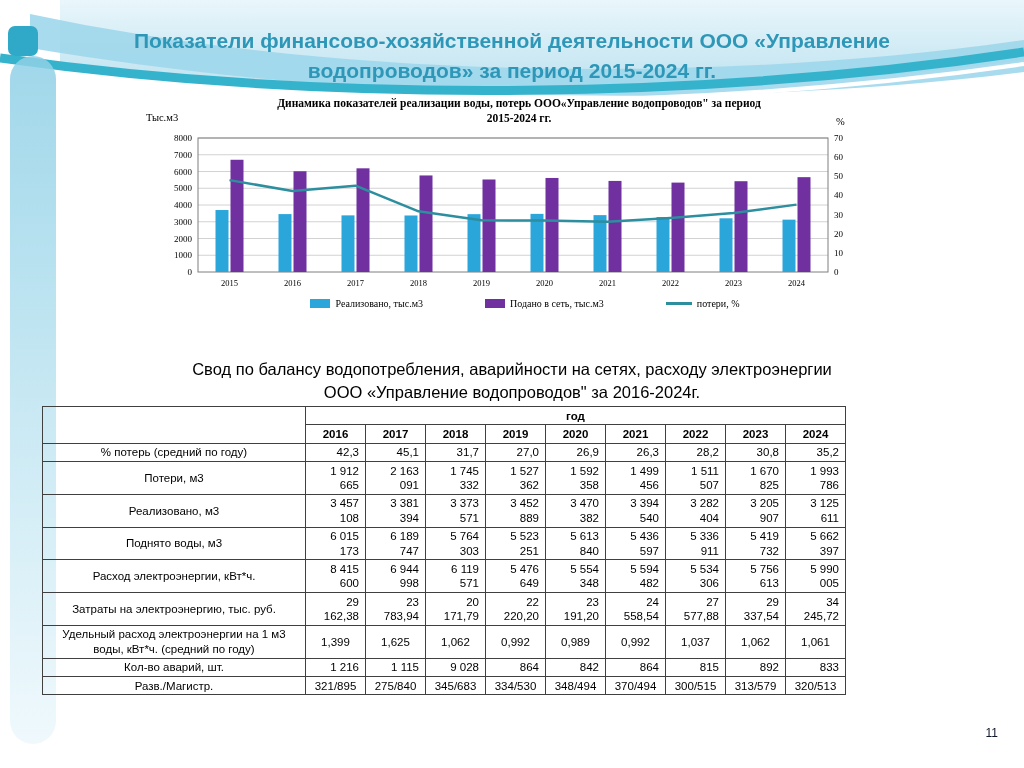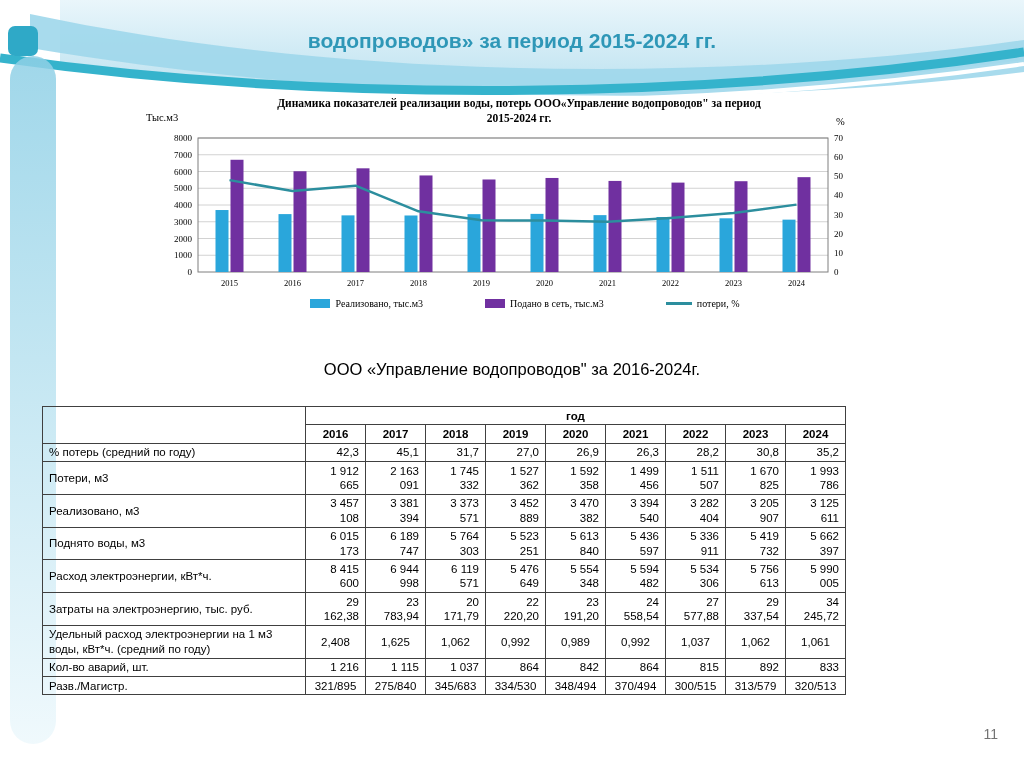--- a/index.html
+++ b/index.html
@@ -38,26 +38,26 @@
     font-size:16.5px;color:#000;line-height:1.4;
   }
   table.data{
     position:absolute;left:42px;top:406px;border-collapse:collapse;
     table-layout:fixed;width:804px;font-size:11.5px;color:#000;
   }
   table.data td{
     border:1px solid #404040;padding:1.5px 6px;line-height:1.25;
     overflow:hidden;
   }
-  table.data td.lbl{width:250px;}
+  table.data td.lbl{width:250px;text-align:center;}
   table.data td.hdr{font-weight:bold;text-align:center;}
   table.data td.val{text-align:right;}
   table.data td.val.c{text-align:center;}
   .page-number{
-    position:absolute;right:26px;top:726px;color:#737373;font-size:14px;
+    position:absolute;right:26px;top:726px;color:#0f172a;font-size:12px;
   }
 </style>
 </head>
 <body>
 
 <svg class="decor" width="1024" height="768">
   <defs>
     <linearGradient id="leftband" x1="0" y1="0" x2="0" y2="1">
       <stop offset="0" stop-color="#8FD0E6"></stop>
       <stop offset="1" stop-color="#EDF8FC"></stop>
@@ -69,20 +69,21 @@
   </defs>
   <path d="M60,0 H1024 V60 C760,95 420,105 60,62 Z" fill="url(#topband)"></path>
   <path d="M30,14 C340,80 720,84 1024,40 V72 C700,112 340,100 30,48 Z" fill="#9FD7EB" opacity="0.9"></path>
   <path d="M0,58 C340,106 720,98 1024,52" stroke="#35B3CC" stroke-width="9" fill="none"></path>
   <path d="M0,70 C340,116 720,108 1024,64" stroke="#FFFFFF" stroke-width="4" fill="none"></path>
   <rect x="10" y="56" width="46" height="688" rx="23" fill="url(#leftband)" opacity="0.85"></rect>
   <rect x="8" y="26" width="30" height="30" rx="7" fill="#2FA9C7"></rect>
 </svg>
 
 <div class="slide-title">
+  <div>Показатели финансово-хозяйственной деятельности ООО «Управление</div>
   <div>водопроводов» за период 2015-2024 гг.</div>
 </div>
 
 <div class="chart-title">
   <div>Динамика показателей реализации воды, потерь ООО«Управление водопроводов" за период</div>
   <div>2015-2024 гг.</div>
 </div>
 <div class="axis-unit left">Тыс.м3</div>
 <div class="axis-unit right">%</div>
 
@@ -155,20 +156,21 @@
       <span class="legend-swatch" style="background: rgb(112, 48, 160);"></span>
       <span>Подано в сеть, тыс.м3</span>
     </span>
     <span class="legend-item">
       <span class="legend-line" style="border-top: 3px solid rgb(44, 142, 158);"></span>
       <span>потери, %</span>
     </span>
   </div>
 
 <div class="table-title">
+  <div>Свод по балансу водопотребления, аварийности на сетях, расходу электроэнергии</div>
   <div>ООО «Управление водопроводов" за 2016-2024г.</div>
 </div>
 
 <table class="data">
   <tbody>
       <tr>
         <td class="lbl" rowspan="2"></td>
         <td class="hdr" colspan="9">год</td>
       </tr>
       <tr>
@@ -249,35 +251,35 @@
         <td class="val">20 171,79</td>
         <td class="val">22 220,20</td>
         <td class="val">23 191,20</td>
         <td class="val">24 558,54</td>
         <td class="val">27 577,88</td>
         <td class="val">29 337,54</td>
         <td class="val">34 245,72</td>
       </tr>
       <tr>
         <td class="lbl">Удельный расход электроэнергии на 1 м3 воды, кВт*ч. (средний по году)</td>
-        <td class="val c">2,408</td>
+        <td class="val c">1,399</td>
         <td class="val c">1,625</td>
         <td class="val c">1,062</td>
         <td class="val c">0,992</td>
         <td class="val c">0,989</td>
         <td class="val c">0,992</td>
         <td class="val c">1,037</td>
         <td class="val c">1,062</td>
         <td class="val c">1,061</td>
       </tr>
       <tr>
         <td class="lbl">Кол-во аварий, шт.</td>
         <td class="val">1 216</td>
         <td class="val">1 115</td>
-        <td class="val">1 037</td>
+        <td class="val">9 028</td>
         <td class="val">864</td>
         <td class="val">842</td>
         <td class="val">864</td>
         <td class="val">815</td>
         <td class="val">892</td>
         <td class="val">833</td>
       </tr>
       <tr>
         <td class="lbl">Разв./Магистр.</td>
         <td class="val c">321/895</td>

